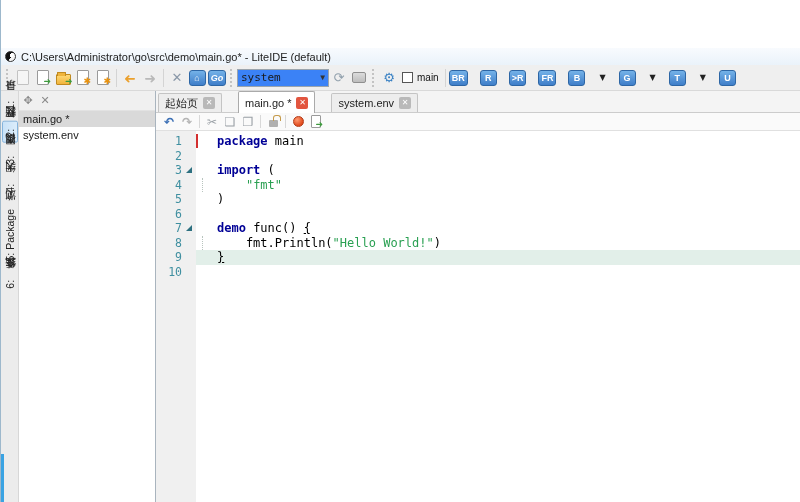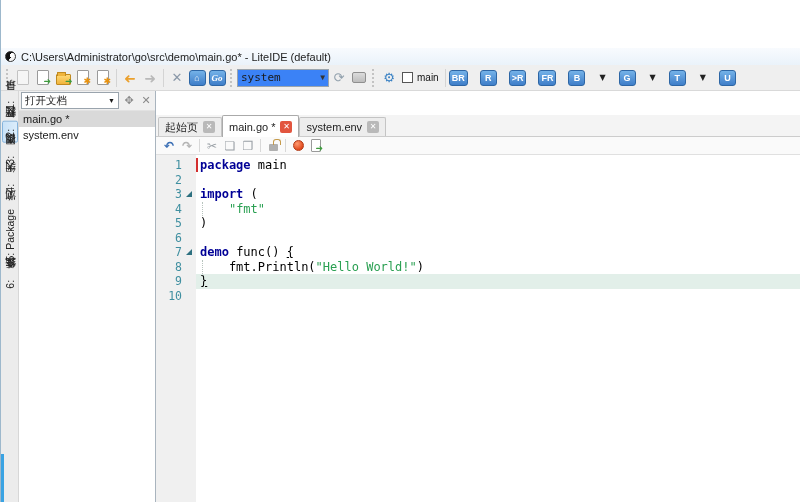--- a/index.html
+++ b/index.html
@@ -55,21 +55,21 @@
   .sidepanel { width:137px; background:#fff; border-right:1px solid #a9b4be; display:flex; flex-direction:column; flex:0 0 auto; }
   .side-header { height:20px; background:#f0f0f0; display:flex; align-items:center; padding:1px 2px; gap:3px; border-bottom:1px solid #e2e2e2; }
   .side-combo { flex:1 1 auto; height:17px; background:#fff; border:1px solid #9aa4ad; font-size:10.5px; display:flex; align-items:center; justify-content:space-between; padding:0 3px; }
   .side-ico { color:#8a8a8a; font-size:11px; width:14px; text-align:center; }
   .file-list { flex:1 1 auto; font-size:11px; }
   .file-item { height:16px; line-height:16px; padding-left:4px; white-space:nowrap; }
   .file-item.selected { background:#d9d9d9; }
 
   
   .editor { flex:1 1 auto; display:flex; flex-direction:column; min-width:0; background:#fff; }
-  .tabbar { height:22px; background:#f4f4f4; display:flex; align-items:flex-end; padding-left:2px; gap:0; border-bottom:1px solid #ccc; flex:0 0 auto;margin-top:24px; }
+  .tabbar { height:22px; background:#f4f4f4; display:flex; align-items:flex-end; padding-left:2px; gap:16px; border-bottom:1px solid #ccc; flex:0 0 auto; }
   .etab { height:19px; display:flex; align-items:center; gap:5px; padding:0 6px; font-size:11px; background:#ededed; border:1px solid #c4c4c4; border-bottom:none; border-radius:2px 2px 0 0; color:#222; }
   .etab.active { background:#fff; height:22px; margin-bottom:-1px; border-color:#aaa; }
   .tab-close { width:12px; height:12px; border-radius:2px; background:#b9b9b9; color:#fff; font-size:8px; line-height:12px; text-align:center; }
   .etab.active .tab-close { background:#e2553f; }
 
   .etoolbar { height:18px; background:#fafafa; border-bottom:1px solid #e0e0e0; display:flex; align-items:center; padding-left:4px; flex:0 0 auto; }
   .ebtn { width:18px; height:16px; display:flex; align-items:center; justify-content:center; font-size:12px; }
   .esep { width:1px; height:13px; background:#d8d8d8; margin:0 3px; }
   .ico-undo { color:#3b6fb5; font-weight:bold; }
   .ico-redo { color:#b5b5b5; font-weight:bold; }
@@ -78,21 +78,21 @@
   .lock:before { content:""; position:absolute; top:-5px; left:2px; width:6px; height:5px; border:1.5px solid #c59a4a; border-bottom:none; border-radius:3px 3px 0 0; transform:translateX(2px); }
   .red-ball { width:11px; height:11px; border-radius:50%; background:radial-gradient(circle at 35% 30%, #ff9a70, #e04a1e 70%); border:1px solid #b23a16; }
 
   
   .code-area { flex:1 1 auto; overflow:hidden; font-family:"DejaVu Sans Mono","Liberation Mono",monospace; font-size:12px; background:linear-gradient(90deg,#f0f0f0 40px,#ffffff 40px); padding-top:3px; }
   .code-line { display:flex; height:14.5px; line-height:14.5px; position:relative; }
   .gutter { width:40px; flex:0 0 auto; display:flex; color:#3f8fa0; }
   .lnum { width:26px; text-align:right; font-size:11.5px; }
   .foldcol { width:14px; display:flex; align-items:center; justify-content:center; }
   .fold-marker { width:0; height:0; border-bottom:6px solid #2d7080; border-left:6px solid transparent; }
-  .ltext { flex:1 1 auto; position:relative; padding-left:4px; white-space:pre; }
+  .ltext { flex:1 1 auto; position:relative; padding-left:21px; white-space:pre; }
   .code-line.current .ltext { background:#e2efe9; }
   .caret { position:absolute; left:0; top:0; width:2px; height:14px; background:#d32f2f; }
   .iguide { position:absolute; left:6px; top:0; height:14.5px; border-left:1px dotted #b8c4be; }
   .tk-kw { color:#000096; font-weight:bold; }
   .tk-pl { color:#000; }
   .tk-str { color:#2aa052; }
   .tk-br { color:#000; text-decoration:underline; }
 </style>
 </head>
 <body>
@@ -142,21 +142,21 @@
         </span>
       </span>
     <span class="tsep"></span>
     <span class="tbtn">
         <span class="glyph tools-x">✕</span>
       </span>
     <span class="tbtn">
         <span class="bluebtn">⌂</span>
       </span>
     <span class="tbtn">
-        <span class="bluebtn" style="font-style:italic;font-family:Liberation Serif, serif;">Go</span>
+        <span class="bluebtn" style="font-style:italic;">Go</span>
       </span>
     <span class="grip"></span>
     <span class="combo">
       <span>system</span>
       <span class="car">▼</span>
     </span>
     <span class="tbtn">
         <span class="glyph icon-refresh">⟳</span>
       </span>
     <span class="tbtn">
@@ -193,24 +193,20 @@
     <span class="vtab">1: 目录</span>
         <span class="vtab active">2: 打开文档</span>
         <span class="vtab">3: 类视图</span>
         <span class="vtab">4: 大纲</span>
         <span class="vtab">5: Package浏览</span>
         <span class="vtab">6: 文件系统</span>
       </div>
 
     <div class="sidepanel">
       <div class="side-header">
-        <span class="side-combo">
-          <span>打开文档</span>
-          <span class="car" style="font-size:7px;">▼</span>
-        </span>
         <span class="side-ico glyph">✥</span>
         <span class="side-ico glyph">✕</span>
       </div>
       <div class="file-list">
           <div class="file-item selected">main.go *</div>
           <div class="file-item">system.env</div>
         </div>
     </div>
 
     <div class="editor">

